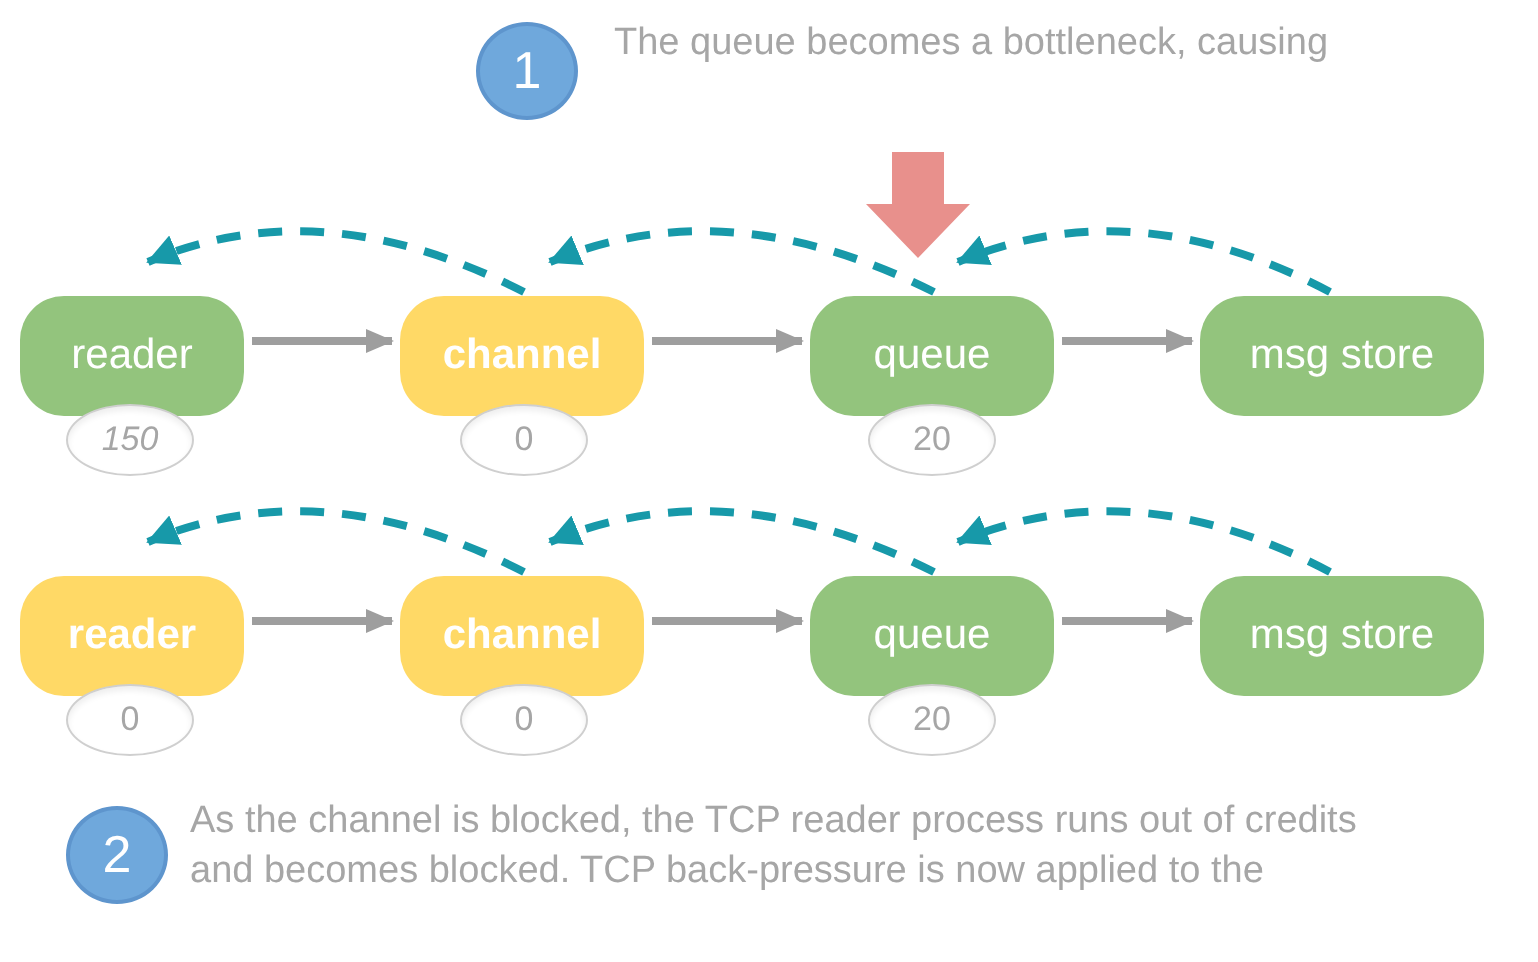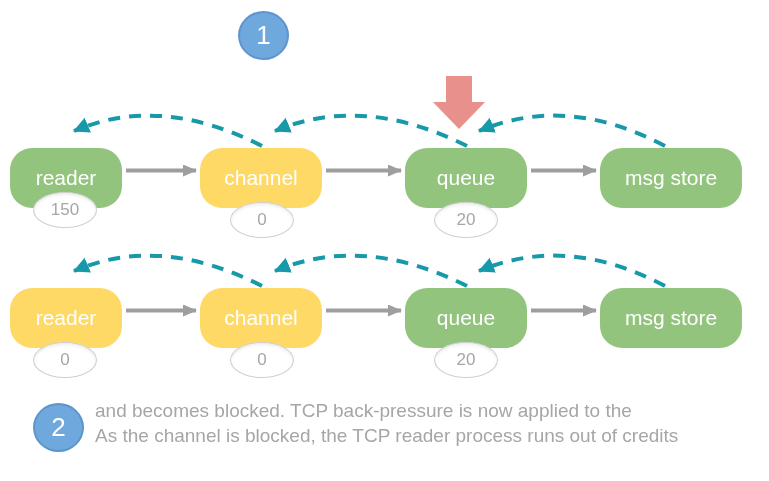--- a/index.html
+++ b/index.html
@@ -14,21 +14,21 @@
   .node{
     position:absolute;
     height:60px;
     border-radius:22px;
     display:flex;align-items:center;justify-content:center;
     color:#ffffff;
     font-size:21px;
     z-index:2;
   }
   .node[data-color="green"]{background:#93C47D;}
-  .node[data-color="yellow"]{background:#FFD966;}
+  .node[data-color="yellow"]{background:#FFD966;font-weight:bold;}
   
   .counter{
     position:absolute;
     width:62px;height:34px;
     background:#ffffff;
     border:1.5px solid #cfcfcf;
     border-radius:50%;
     display:flex;align-items:center;justify-content:center;
     color:#a6a6a6;font-size:17px;
     box-shadow:inset 0 2px 3px rgba(0,0,0,0.07);
@@ -63,36 +63,37 @@
 </style>
 </head>
 <body>
 
 <div id="canvas">
 
   <div class="step-circle" style="left:238px;top:11px;">
     <span>1</span>
   </div>
   <div class="ann-text" style="left:307px;top:9px;">
+    <div>The queue becomes a bottleneck, causing</div>
   </div>
 
   <div class="node" style="left:10px;top:148px;width:112px;" data-color="green">
     <span>reader</span>
   </div>
   <div class="node" style="left:200px;top:148px;width:122px;" data-color="yellow">
     <span>channel</span>
   </div>
   <div class="node" style="left:405px;top:148px;width:122px;" data-color="green">
     <span>queue</span>
   </div>
   <div class="node" style="left:600px;top:148px;width:142px;" data-color="green">
     <span>msg store</span>
   </div>
 
-  <div class="counter" style="left:33px;top:192px;">
+  <div class="counter" style="left:33px;top:202px;font-style:italic;">
     <span>150</span>
   </div>
   <div class="counter" style="left:230px;top:202px;">
     <span>0</span>
   </div>
   <div class="counter" style="left:434px;top:202px;">
     <span>20</span>
   </div>
 
   <div class="node" style="left:10px;top:288px;width:112px;" data-color="yellow">
@@ -115,22 +116,22 @@
     <span>0</span>
   </div>
   <div class="counter" style="left:434px;top:342px;">
     <span>20</span>
   </div>
 
   <div class="step-circle" style="left:33px;top:403px;">
     <span>2</span>
   </div>
   <div class="ann-text" style="left:95px;top:398px;">
+    <div>As the channel is blocked, the TCP reader process runs out of credits</div>
     <div>and becomes blocked. TCP back-pressure is now applied to the</div>
-    <div>As the channel is blocked, the TCP reader process runs out of credits</div>
   </div>
 
   <svg id="arrow-layer" width="769" height="481" viewBox="0 0 769 481">
     <defs>
       <marker id="grayHead" markerUnits="userSpaceOnUse" markerWidth="16" markerHeight="14" refX="13" refY="6" orient="auto">
         <polygon points="0,0 14,6 0,12" fill="#9E9E9E"></polygon>
       </marker>
       <marker id="tealHead" markerUnits="userSpaceOnUse" markerWidth="20" markerHeight="18" refX="15" refY="8" orient="auto">
         <polygon points="0,0 16,8 0,16" fill="#1799A9"></polygon>
       </marker>

